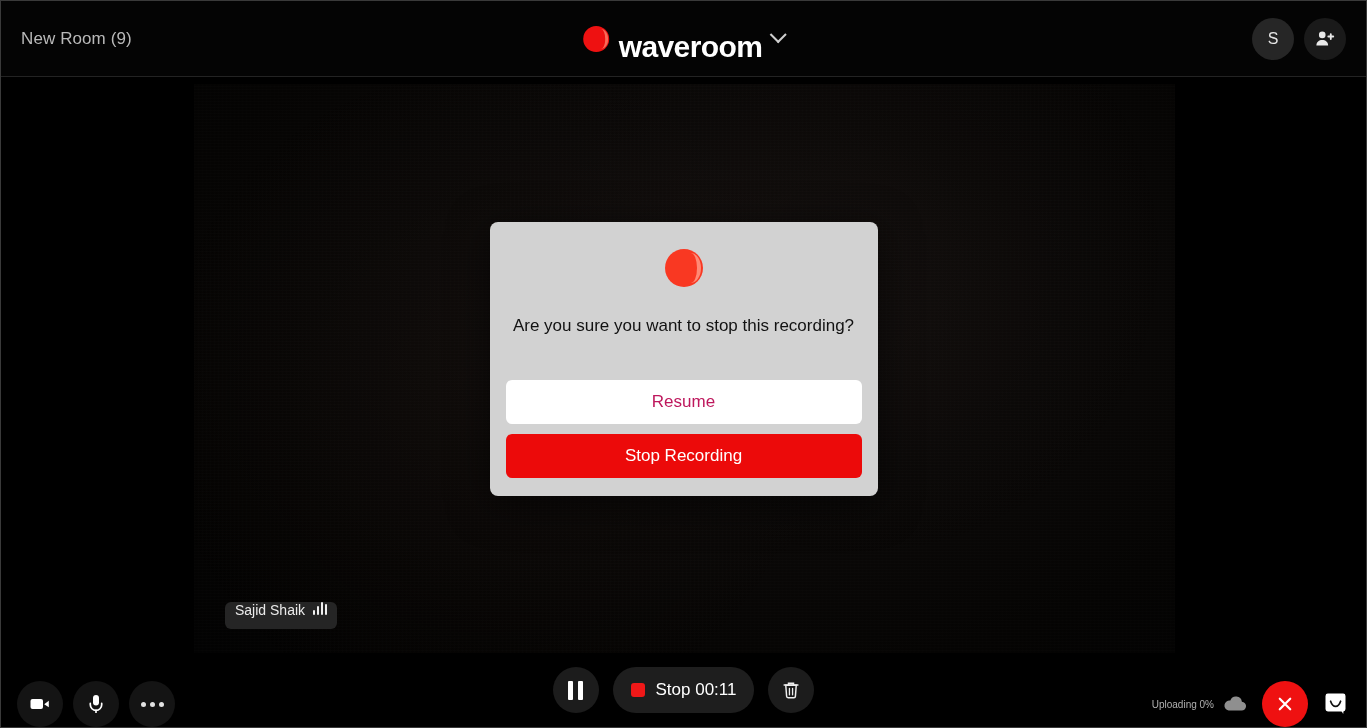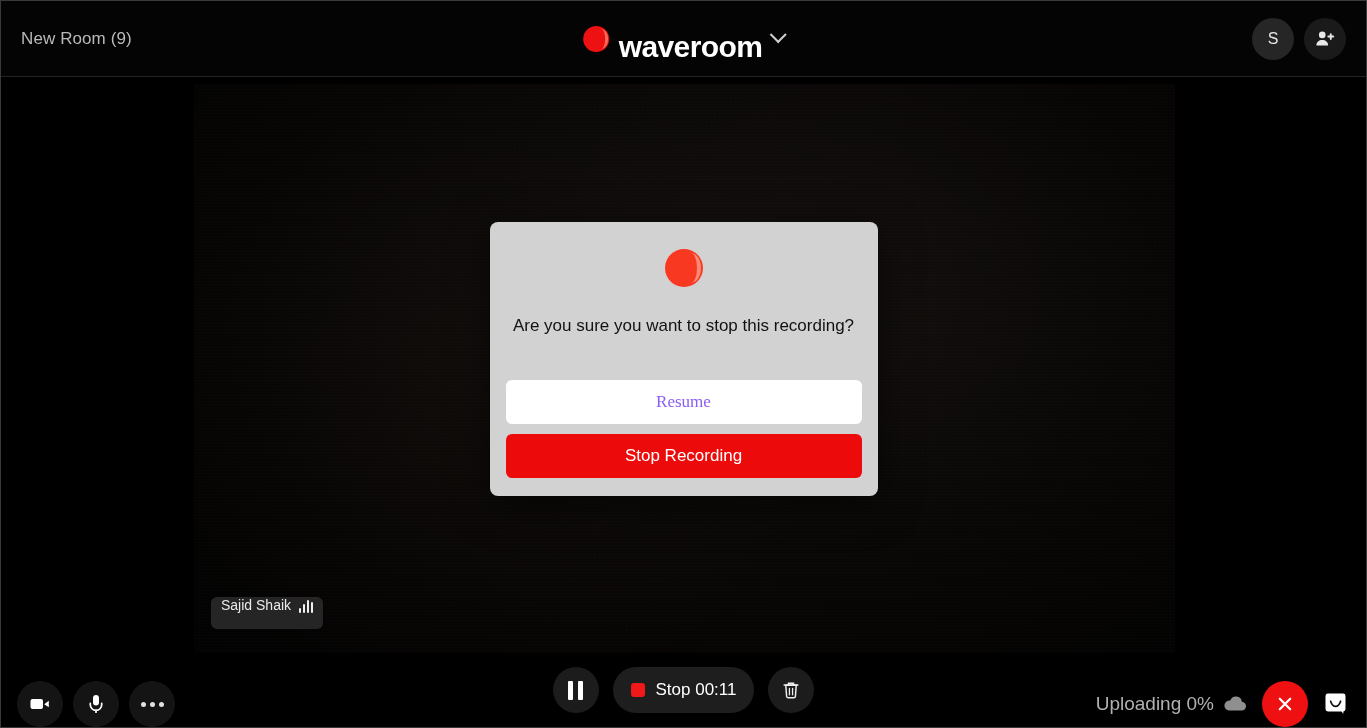--- a/index.html
+++ b/index.html
@@ -106,26 +106,26 @@
     position:absolute; inset:0;
     opacity:.55;
     background-image:
       repeating-linear-gradient(0deg, rgba(255,255,255,.014) 0 1px, transparent 1px 3px),
       repeating-linear-gradient(90deg, rgba(255,255,255,.012) 0 1px, transparent 1px 4px),
       radial-gradient(circle at 30% 55%, rgba(60,38,30,.16) 0%, transparent 45%),
       radial-gradient(circle at 68% 30%, rgba(48,32,26,.13) 0%, transparent 40%);
   }
   .name-badge {
     position:absolute;
-    left:17px; bottom:25px;
+    left:31px; bottom:25px;
     height:27px;
-    padding:16px 10px;
+    padding:0 10px;
     background:#252525;
     border-radius:6px;
-    display:flex; align-items:flex-end; gap:8px;
+    display:flex; align-items:flex-start; gap:8px;
     z-index:5;
   }
   .name-badge-text {
     color:#eaeaea; font-size:14px; white-space:nowrap;
   }
   .audio-bars {
     display:flex; align-items:flex-end; gap:2px; height:13px;
   }
   .audio-bars i {
     display:block; width:2px; background:#f0f0f0; border-radius:1px;
@@ -177,21 +177,21 @@
     display:block;
     width:100%;
     height:44px;
     border:none;
     border-radius:6px;
     font-size:17px;
     font-family:"Liberation Sans", sans-serif;
     cursor:pointer;
     margin-bottom:10px;
   }
-  .modal-btn.resume { background:#fff; color:#8b5cf6;font-family:Liberation Serif, serif; }
+  .modal-btn.resume { background:#fff; color:#be185d; }
   .modal-btn.stop   { background:#ec0a0a; color:#fff; margin-bottom:0; }
 
   
   .footer {
     position:relative;
     height:74px; min-height:74px;
     background:#000;
     display:flex; align-items:flex-end;
     padding:0 16px;
   }
@@ -223,21 +223,21 @@
     height:46px;
     padding:0 18px;
     border-radius:23px;
     background:#1e1e1e;
     display:flex; align-items:center; gap:11px;
     cursor:pointer;
   }
   .stop-pill .sq { width:14px; height:14px; border-radius:3px; background:#f01818; flex:none; }
   .stop-pill span { color:#fff; font-size:17px; white-space:nowrap; }
   .upload-status { display:flex; align-items:center; gap:8px; }
-  .upload-status span { color:#b0b0b0; font-size:19px; white-space:nowrap; }
+  .upload-status span { color:#b0b0b0; font-size:10px; white-space:nowrap; }
   .end-call {
     width:46px; height:46px;
     border-radius:50%;
     background:#ef1111;
     display:flex; align-items:center; justify-content:center;
     cursor:pointer; flex:none;
   }
   .chat-btn { width:28px; height:28px; cursor:pointer; flex:none; display:flex; align-items:center; justify-content:center; }
 </style>
 </head>

